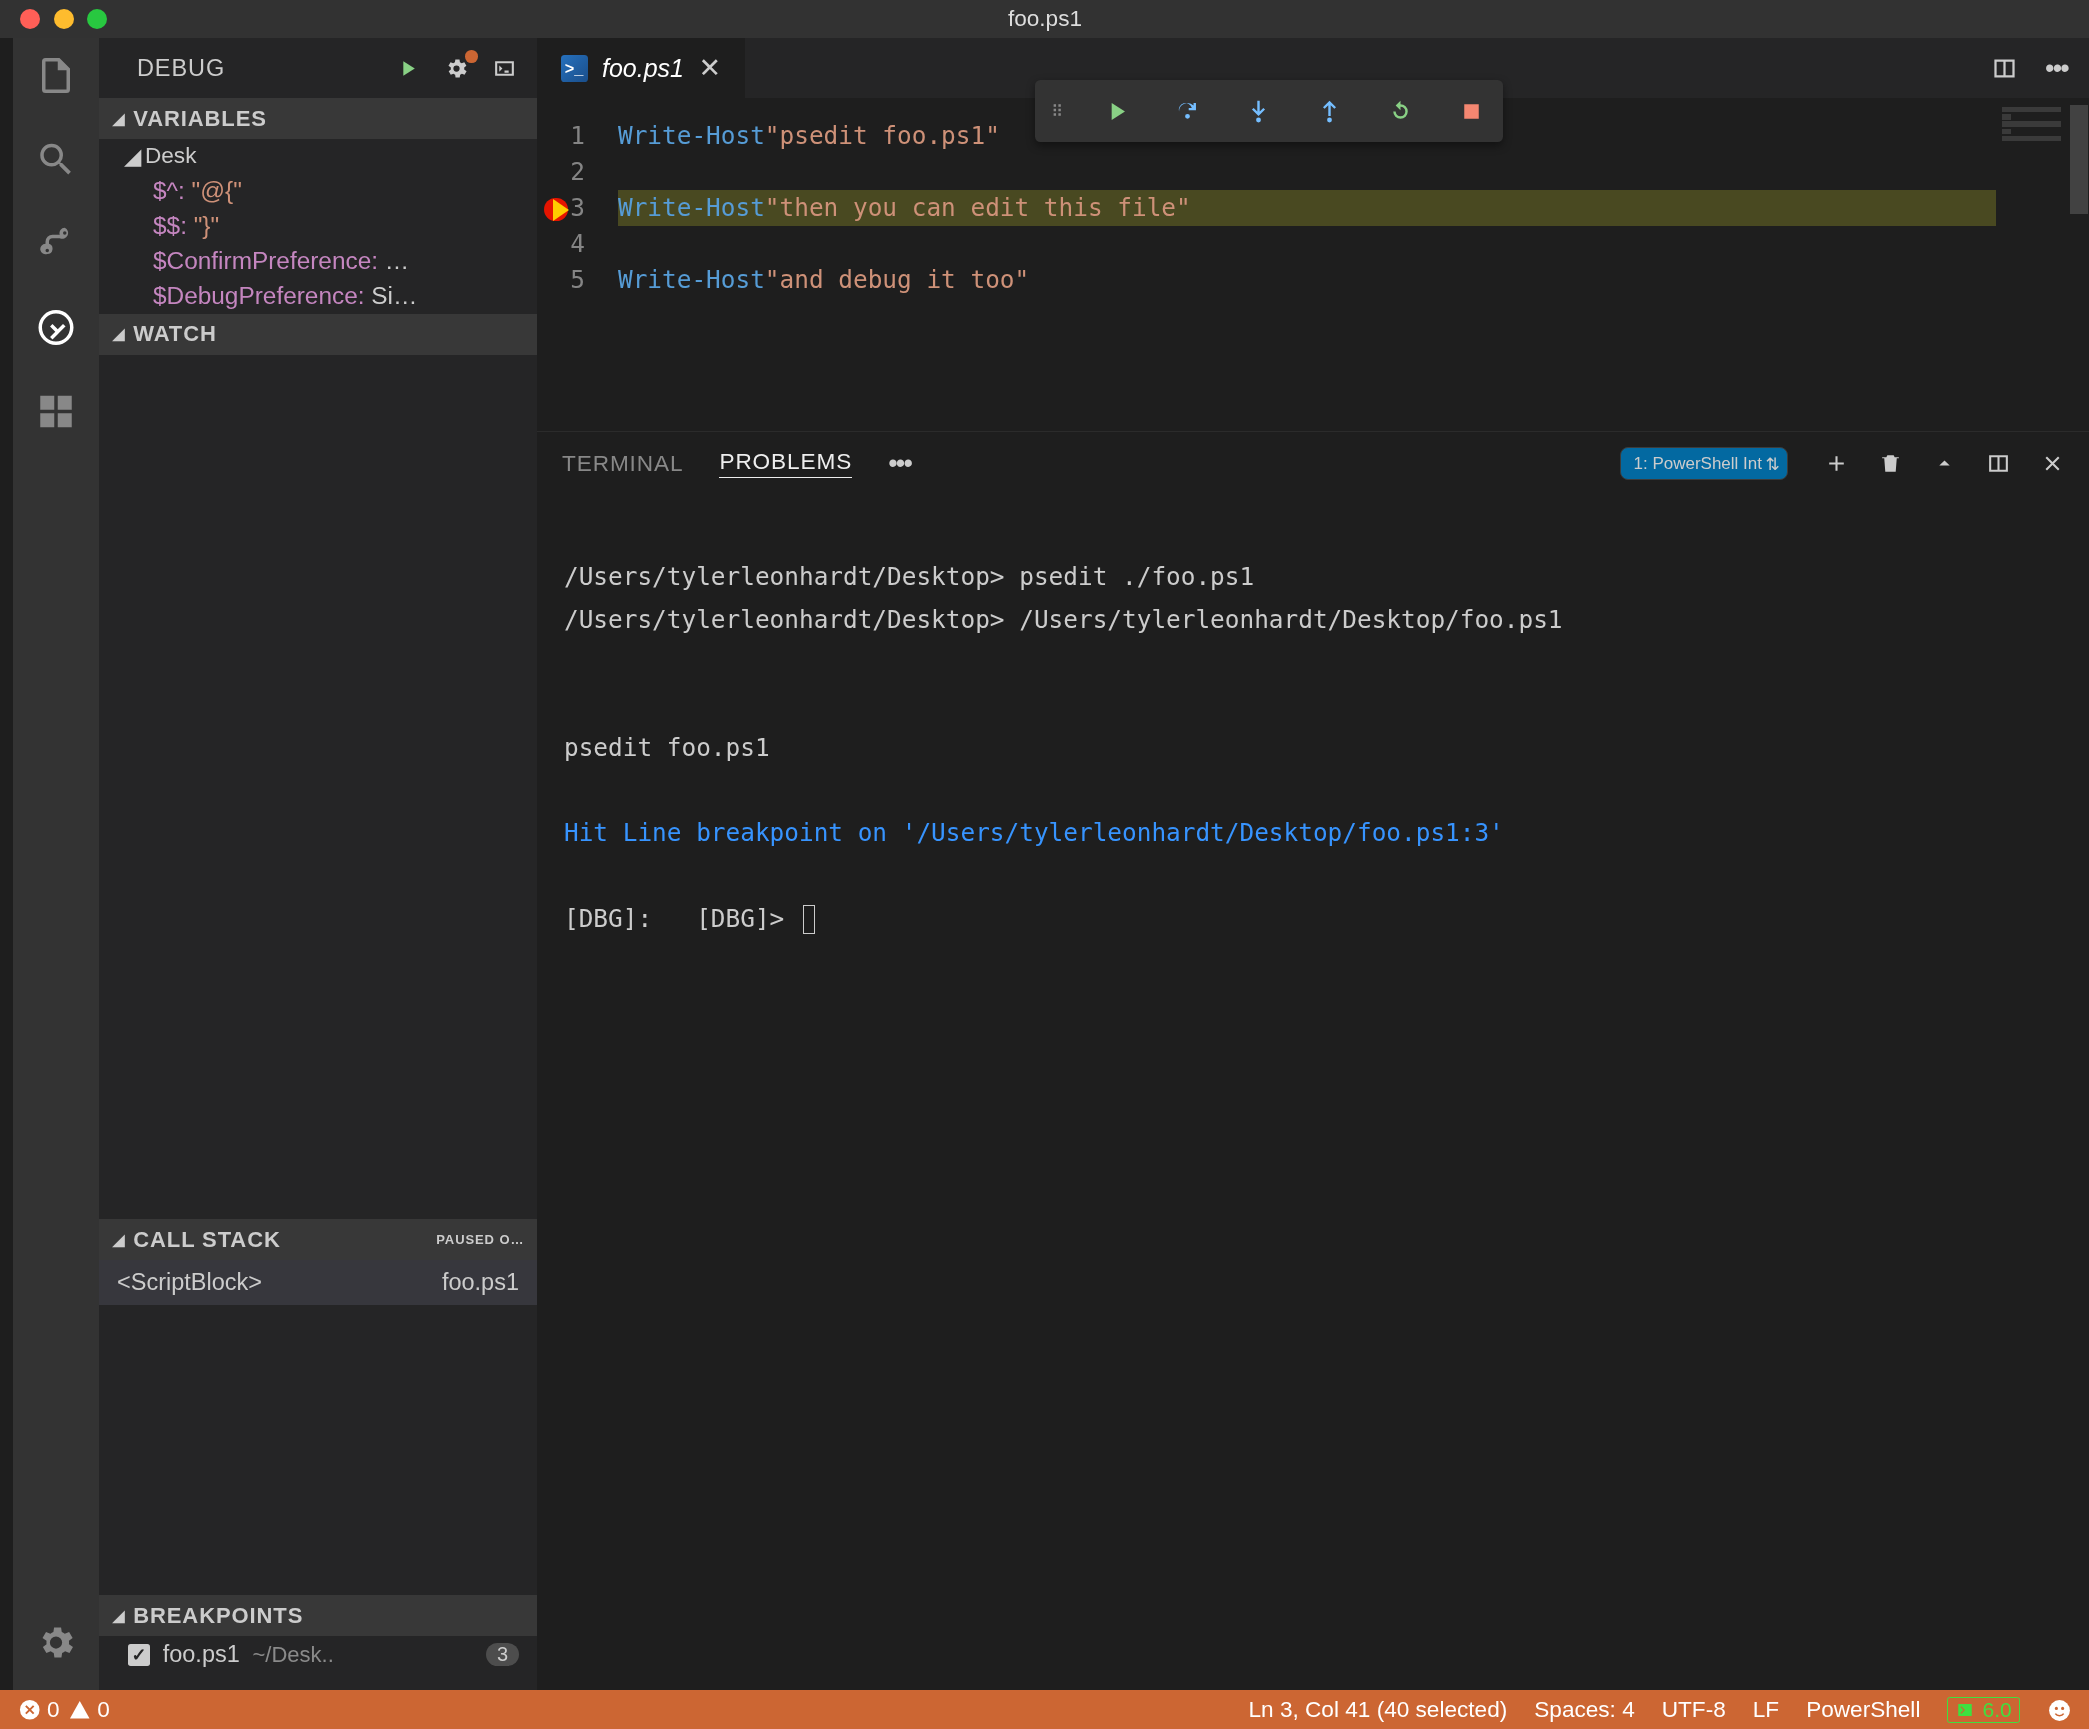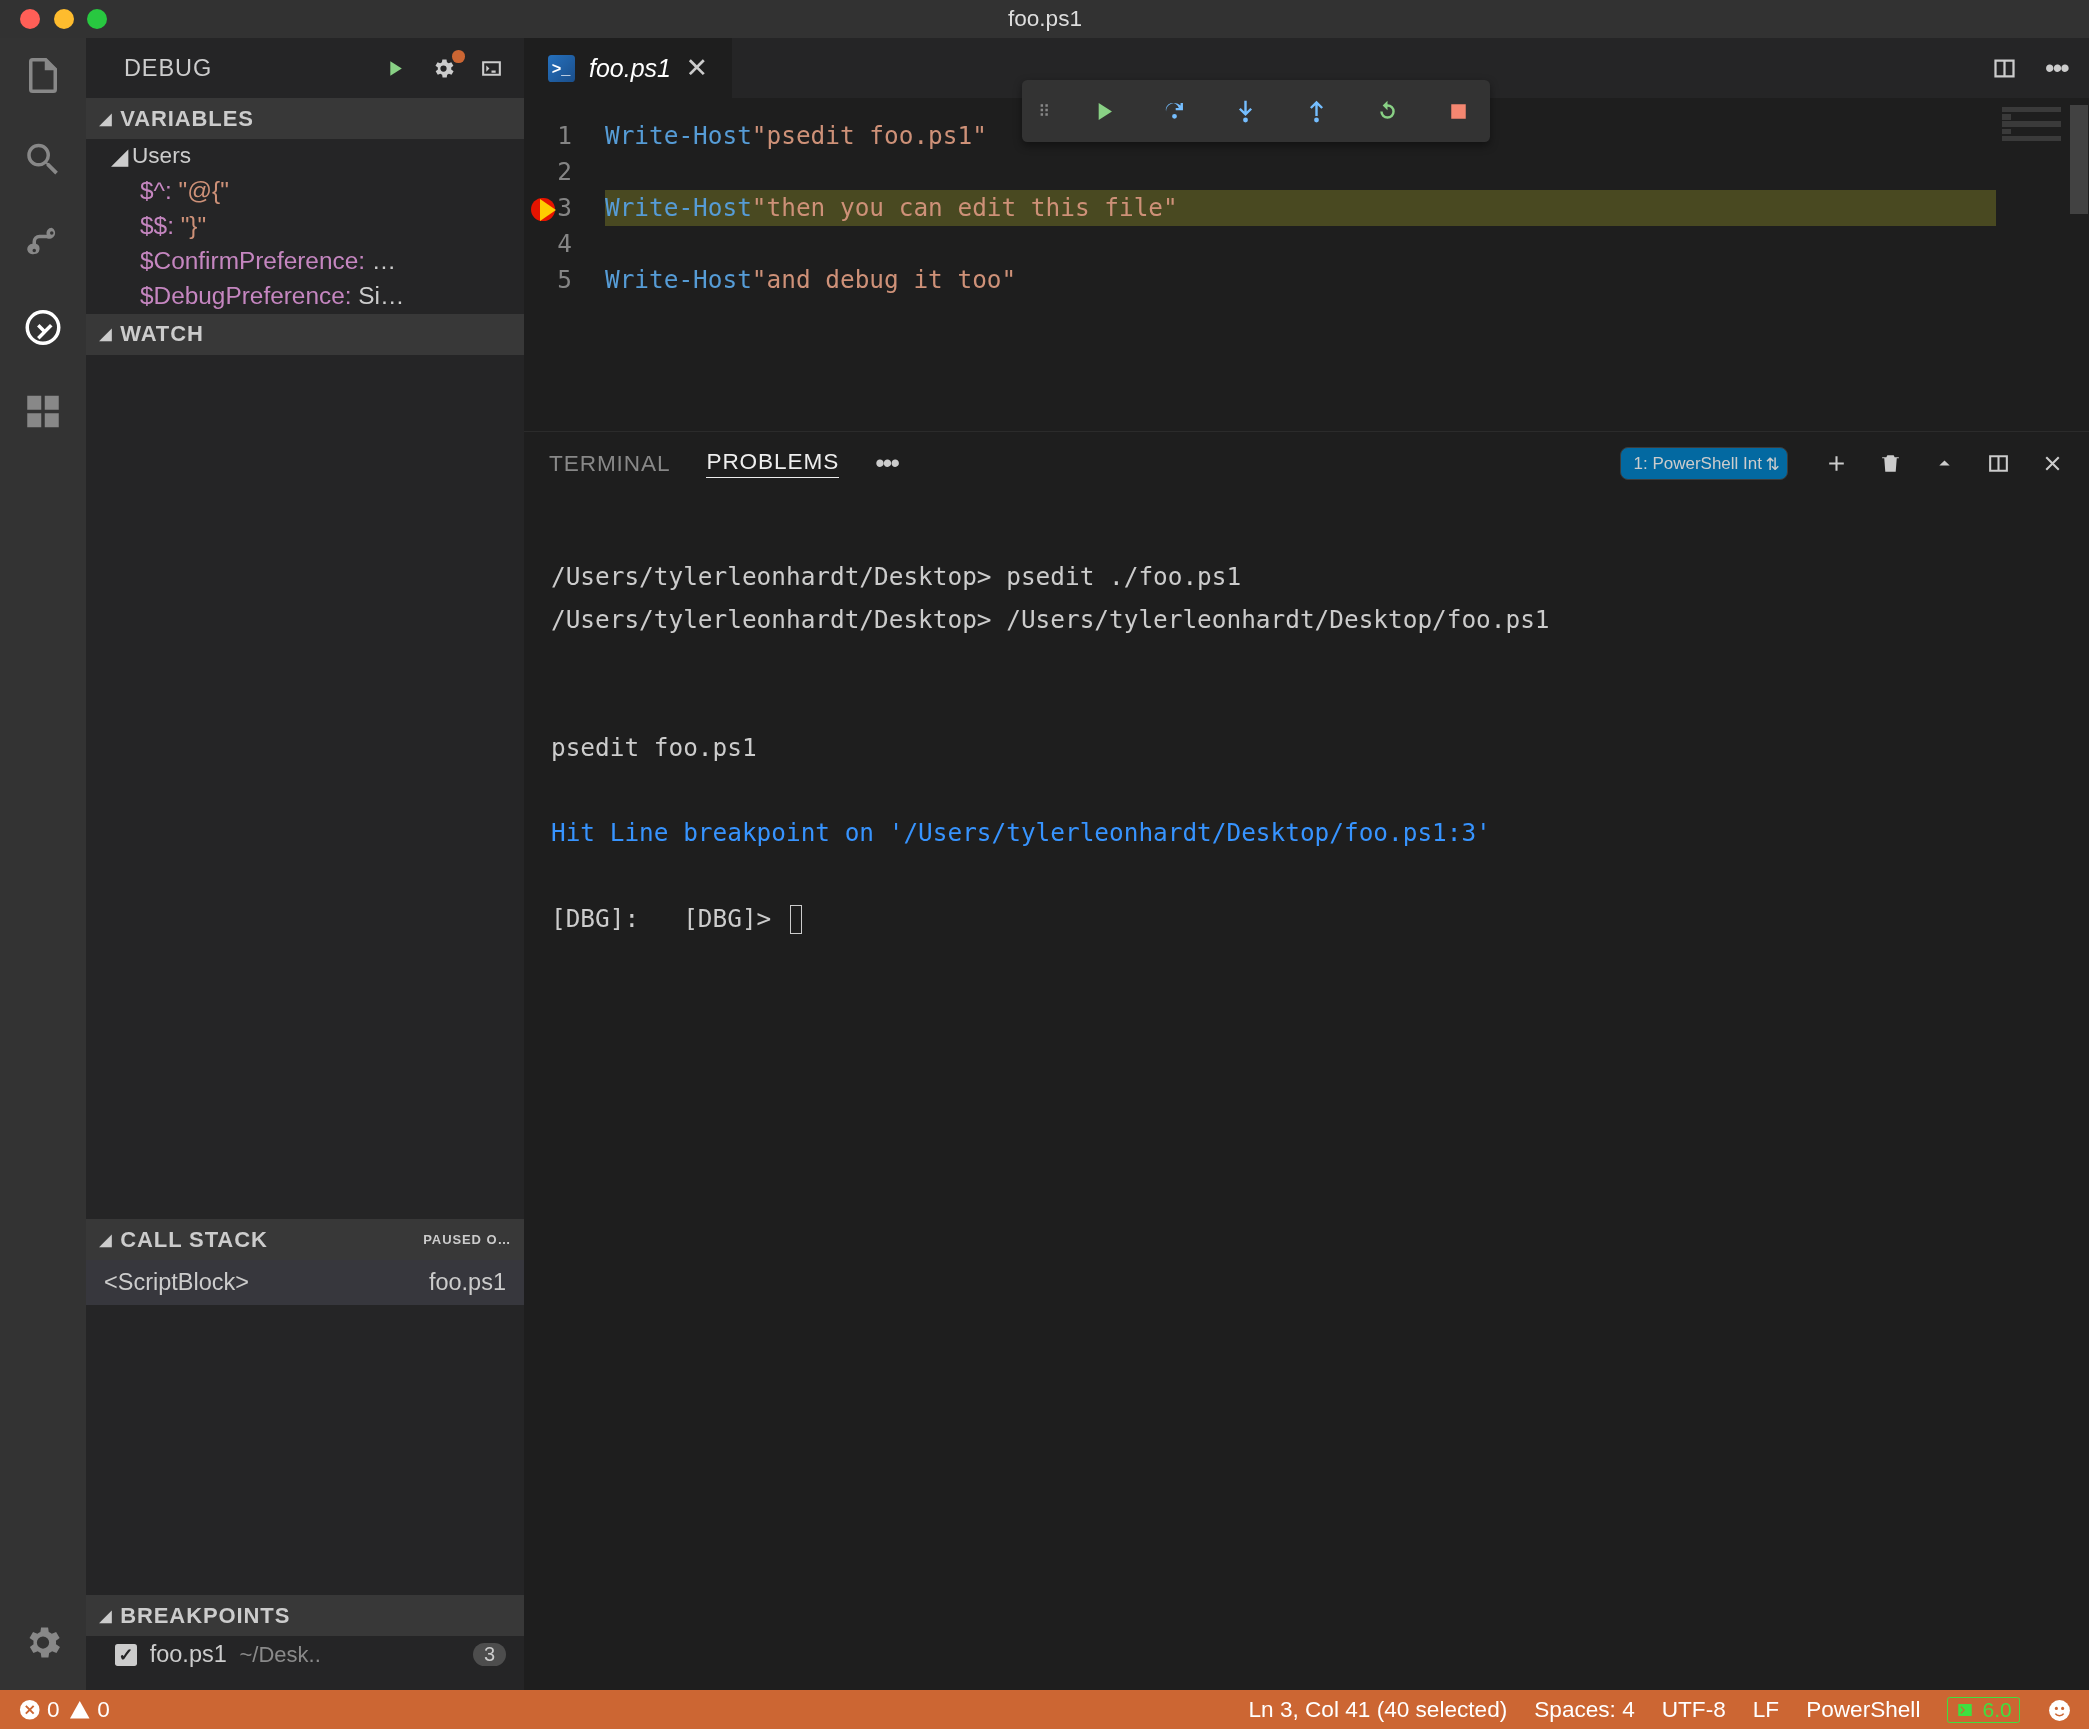--- a/index.html
+++ b/index.html
@@ -5,21 +5,21 @@
 * { margin:0; padding:0; box-sizing:border-box; }
 html,body { width:100%; height:100%; font-family:-apple-system,BlinkMacSystemFont,"Segoe UI",Helvetica,Arial,sans-serif; background:#000; color:#ccc; overflow:hidden; font-size:24.4px; }
 .window { width:2090px; height:1730px; background:#1e1e1e; display:flex; flex-direction:column; }
 
 .titlebar { height:38px; background:#323232; display:flex; align-items:center; position:relative; color:#ccc; font-size:22px; }
 .traffic { display:flex; gap:13.6px; padding-left:20px; }
 .tl { width:20px; height:20px; border-radius:50%; }
 .tl.r{background:#ff5f57}.tl.y{background:#febc2e}.tl.g{background:#28c840}
 .titletxt { position:absolute; left:50%; transform:translateX(-50%); color:#ddd; font-size:22.6px; }
 
-.body { flex:1; display:flex; min-height:0; }
+.body { flex:1; display:flex; min-height:0;padding-left:13px; }
 .activitybar { width:86px; background:#333333; display:flex; flex-direction:column; align-items:center; padding-top:16.3px; gap:42px; position:relative; }
 .activitybar .ai { width:42px; height:42px; display:flex; align-items:center; justify-content:center; cursor:pointer; color:#888; }
 .activitybar .ai.active { color:#fff; }
 .activitybar .ai svg{width:43px;height:43px;fill:currentColor;}
 .activitybar .settings { position:absolute; bottom:27px; }
 
 .sidebar { width:438px; background:#252526; display:flex; flex-direction:column; }
 .sbtitle { height:60px; display:flex; align-items:center; padding:0 20px 0 38px; color:#ccc; font-size:23.5px; letter-spacing:0.9px; gap:7.2px; }
 .sbtitle .label{flex:1}
 .sbticons{display:flex;gap:23.5px;align-items:center;color:#ccc}
@@ -172,21 +172,21 @@
         </div>
       </div>
 
       <div class="sechdr">
           <span class="tw">◢</span>
           <span>VARIABLES</span>
         </div>
       <div class="secbody">
         <div class="vgroup">
             <span class="tw">◢</span>
-            <span>Users</span>
+            <span>Desk</span>
           </div>
         <div class="vrow"><span class="vn">$^:</span> <span class="vs">"@{"</span></div>
         <div class="vrow"><span class="vn">$$:</span> <span class="vs">"}"</span></div>
         <div class="vrow"><span class="vn">$ConfirmPreference:</span> <span class="vc">…</span></div>
         <div class="vrow"><span class="vn">$DebugPreference:</span> <span class="vc">Si…</span></div>
       </div>
 
       <div class="sechdr">
           <span class="tw">◢</span>
           <span>WATCH</span>

